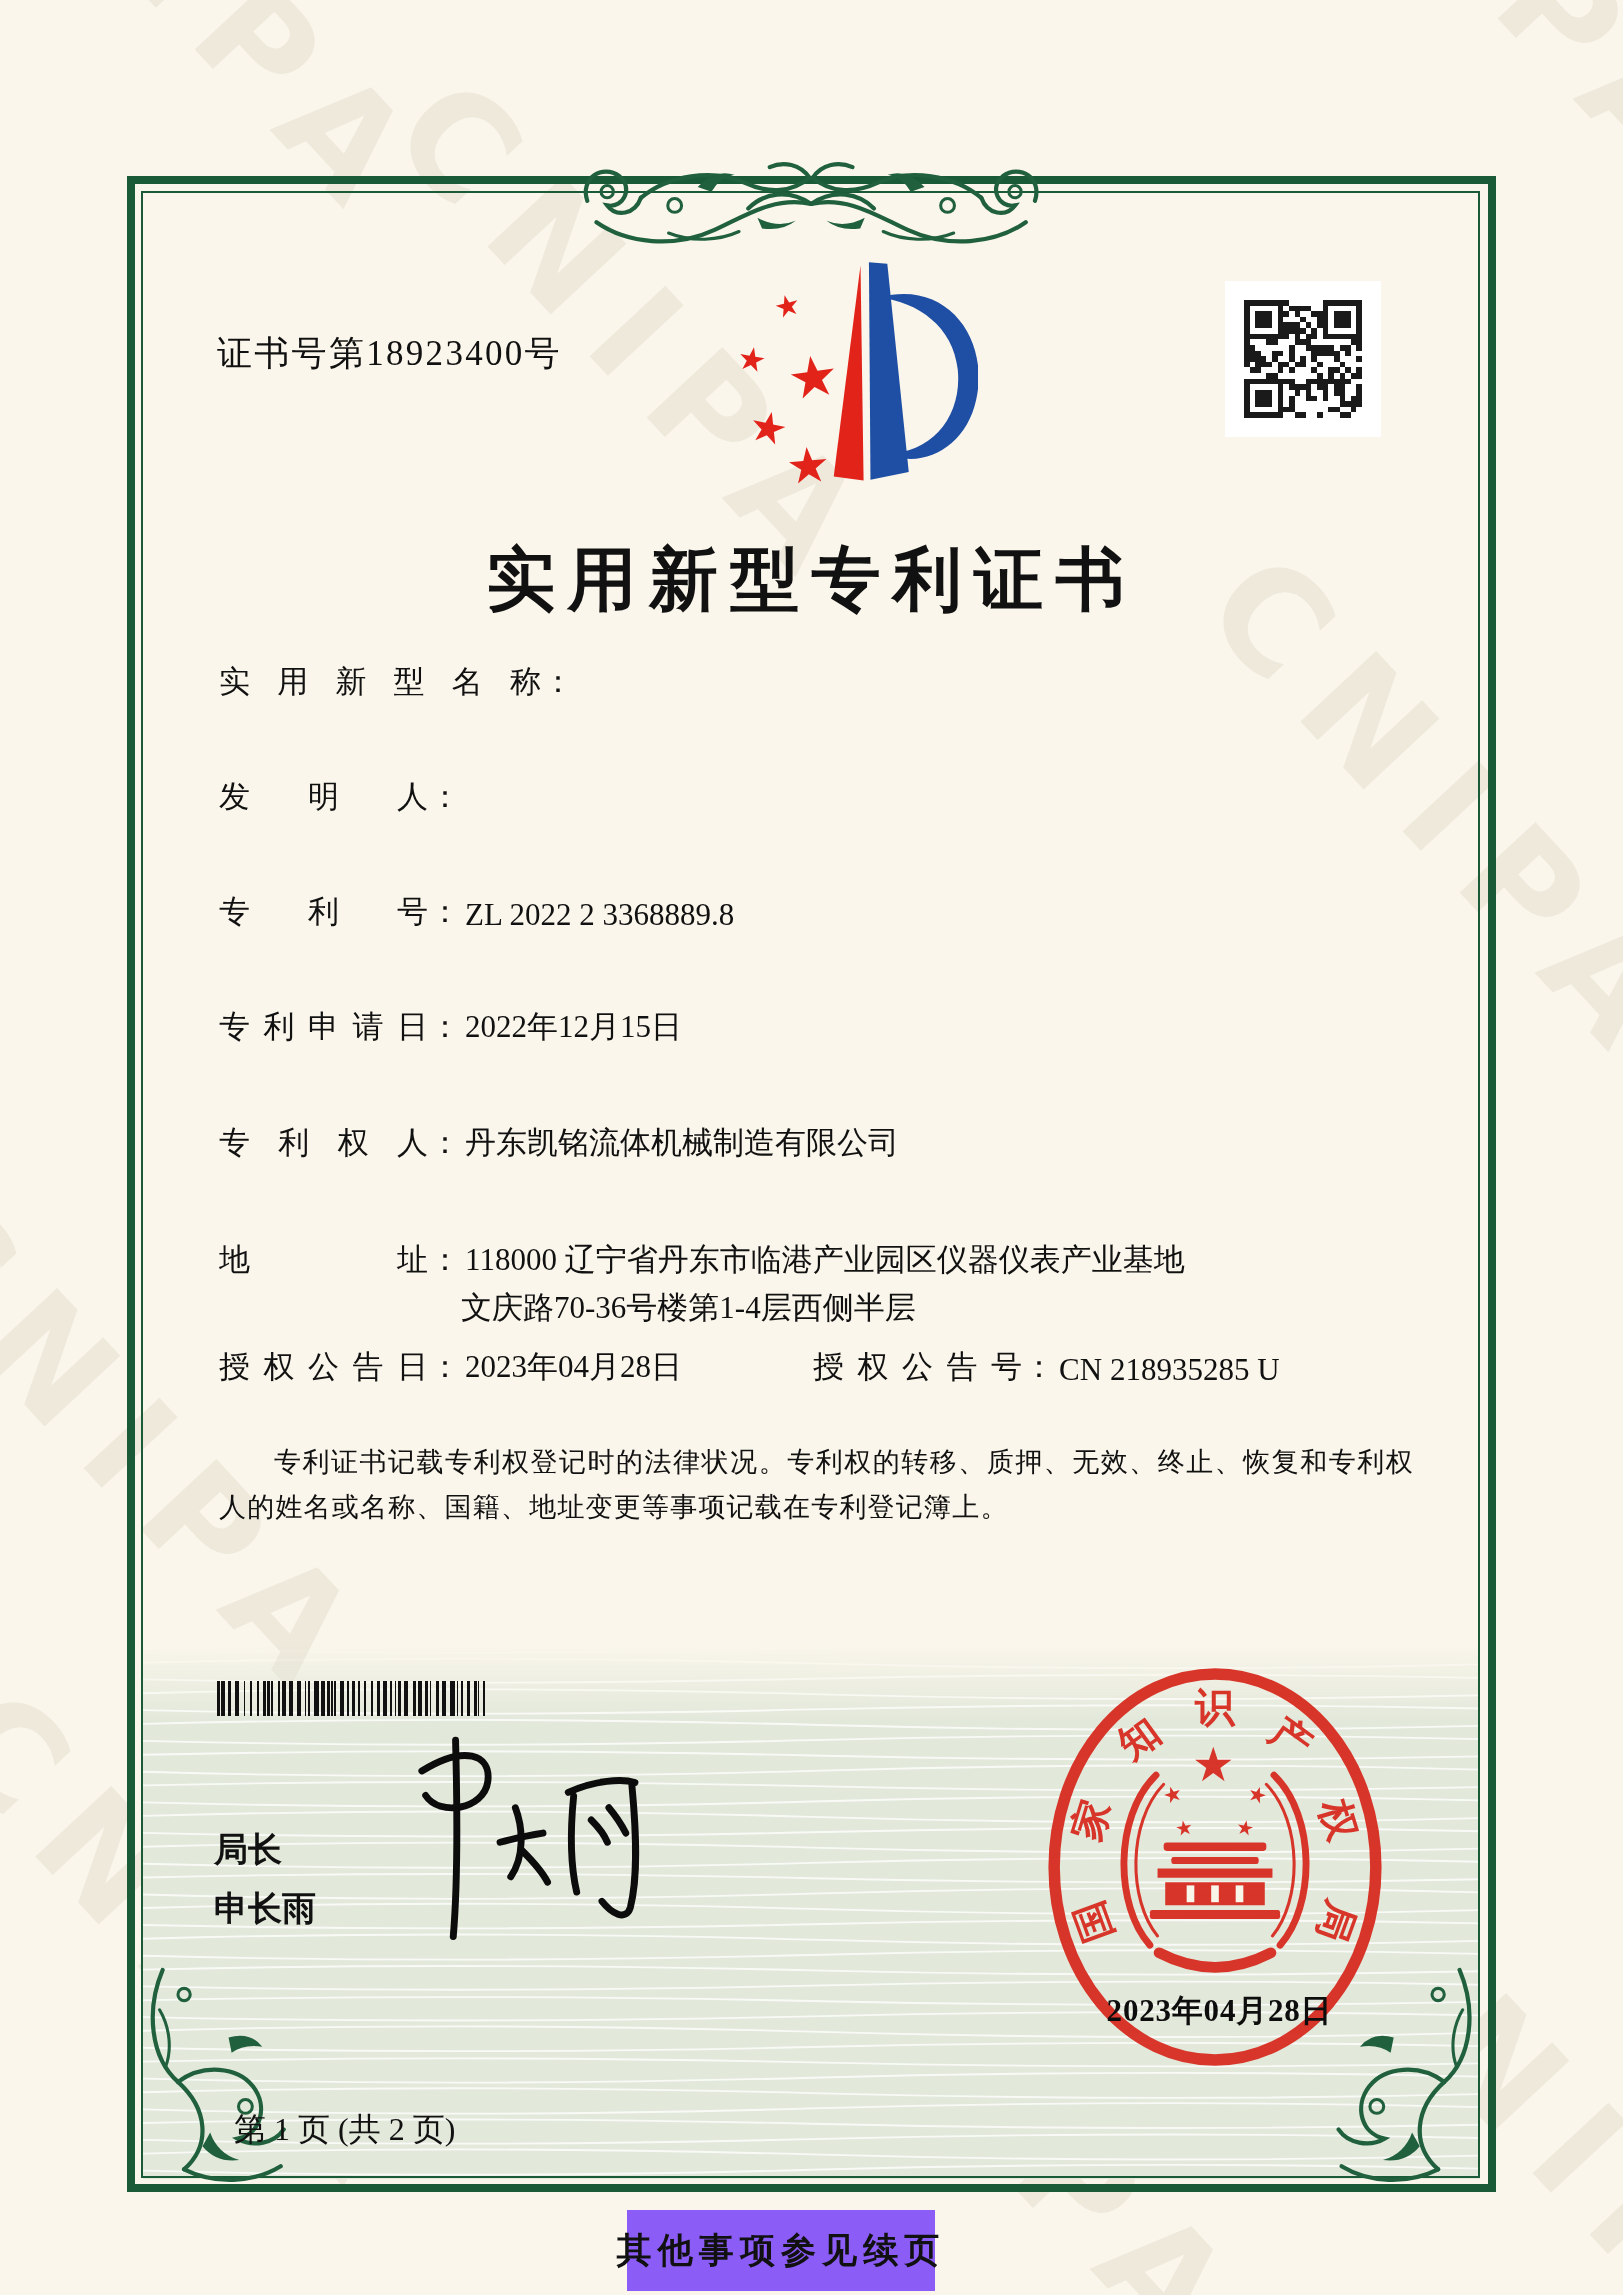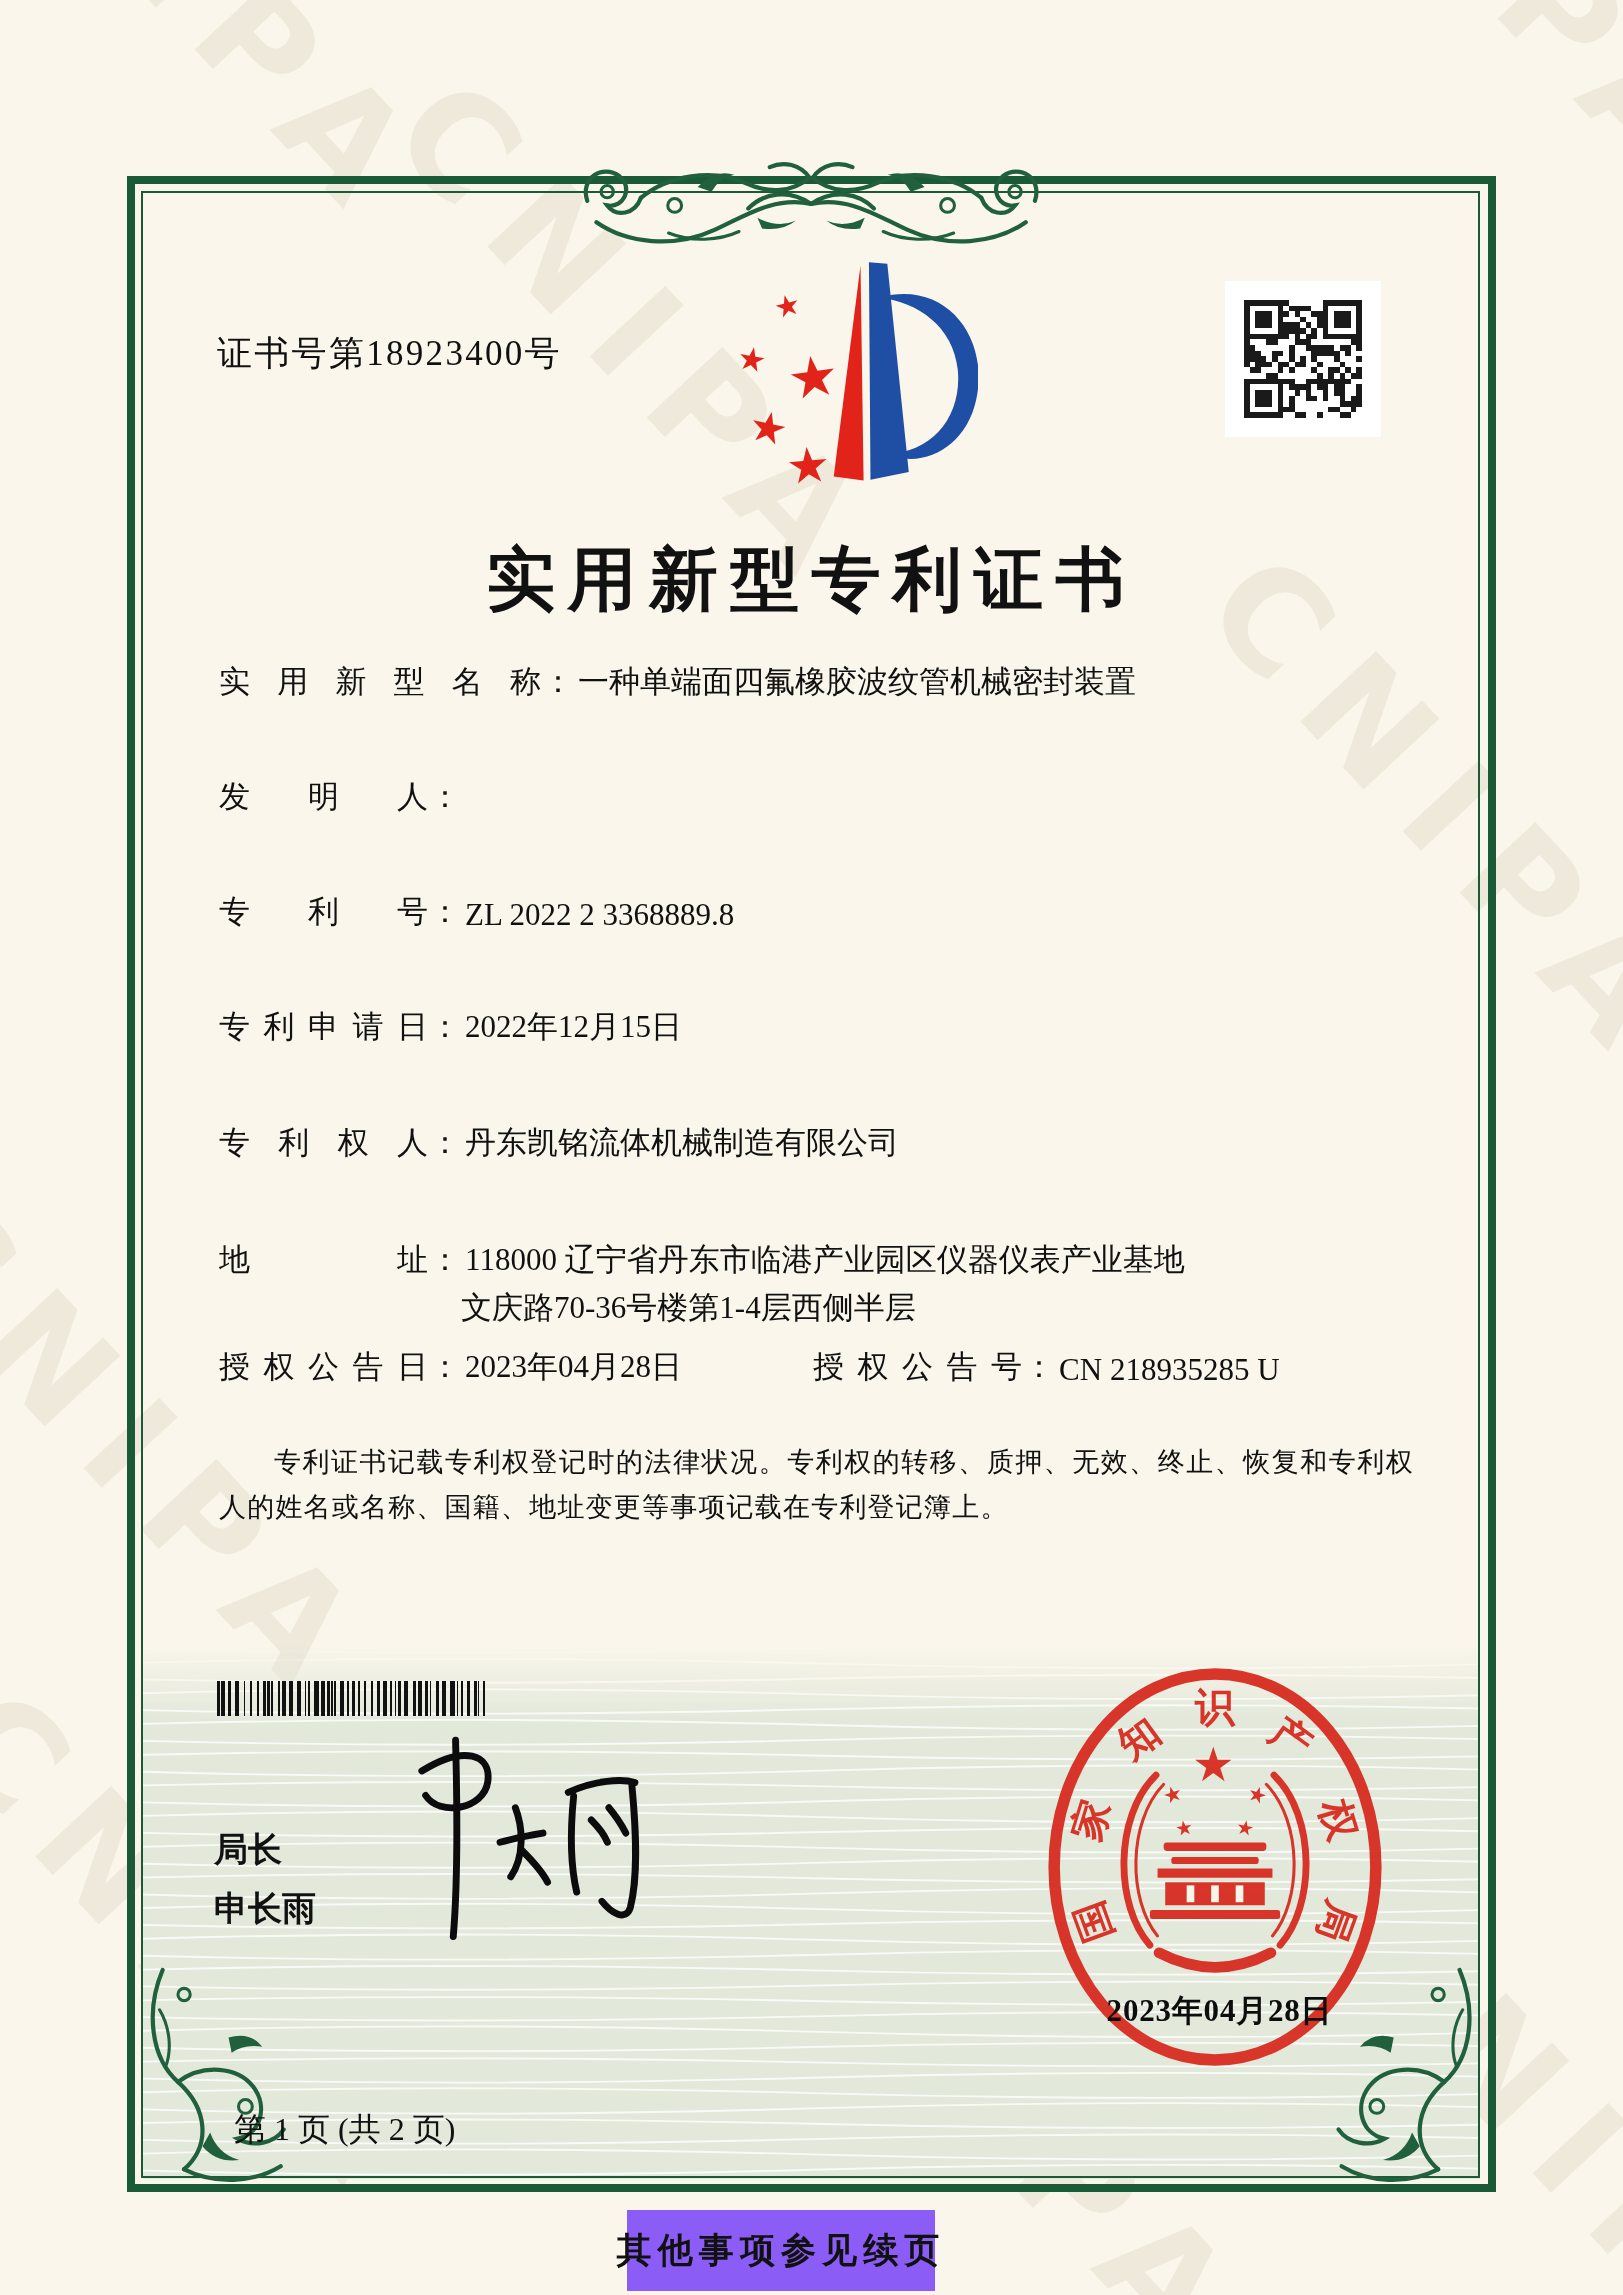--- a/index.html
+++ b/index.html
@@ -632,21 +632,20 @@
       <b></b>
       <b></b>
     </div>
 </div>
 
 <div class="abs doc-title">实用新型专利证书</div>
 
 <div class="row" style="top:661px;">
   <span class="lbl wide">实用新型名称</span>
     <span class="colon">：</span>
-    <span class="val">一种单端面四氟橡胶波纹管机械密封装置</span>
 </div>
 <div class="row" style="top:776px;">
   <span class="lbl">发明人</span>
     <span class="colon">：</span>
 </div>
 <div class="row" style="top:891px;">
   <span class="lbl">专利号</span>
     <span class="colon">：</span>
     <span class="val">ZL 2022 2 3368889.8</span>
 </div>

